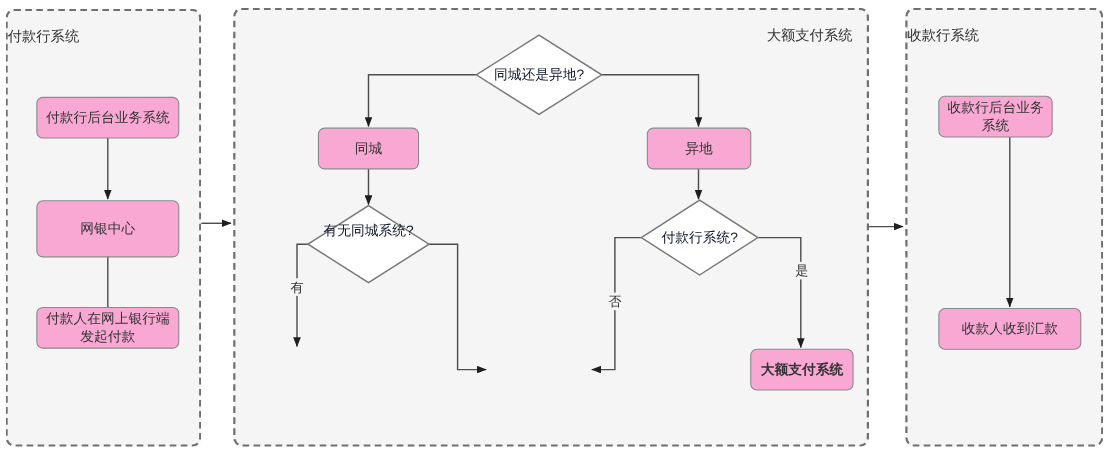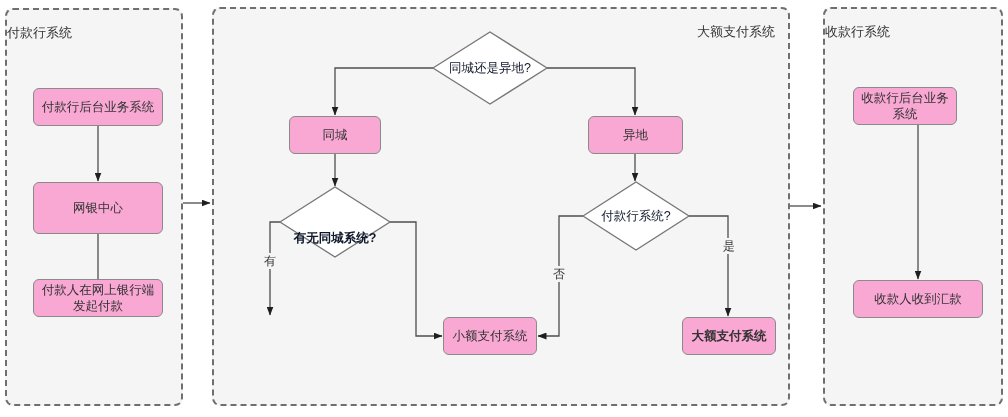--- a/index.html
+++ b/index.html
@@ -36,21 +36,21 @@
   #n-xiaoe-sys{left:443px;top:317px;width:94px;height:38px;}
   #n-dae-sys{left:682px;top:317px;width:94px;height:38px;font-weight:bold;}
   #n-recv-backend{left:853px;top:87px;width:104px;height:37px;}
   #n-recv-done{left:853px;top:280px;width:130px;height:37px;}
   .dlabel{
     position:absolute;z-index:3;width:120px;height:20px;
     display:flex;align-items:center;justify-content:center;
     font-size:12.5px;color:#0f172a;
   }
   #dl-city-or-remote{left:430px;top:58px;}
-  #dl-has-city-system{left:275px;top:228px;font-weight:bold;}
+  #dl-has-city-system{left:275px;top:200px;}
   #dl-is-urgent{left:576px;top:206px;}
   .elabel{
     position:absolute;z-index:3;
     background:#f5f5f6;padding:1px 2px;
     font-size:12px;color:#333;line-height:14px;
   }
   #el-you{left:262px;top:253px;}
   #el-fou{left:551px;top:266px;}
   #el-shi{left:721px;top:238px;}
 </style>
@@ -98,21 +98,20 @@
       <polygon points="280,222 335,187 390,222 335,257"></polygon>
       <polygon points="583,216 636,182 689,216 636,250"></polygon>
     </g>
   </svg>
 
   <div class="node" id="n-pay-backend">付款行后台业务系统</div>
   <div class="node" id="n-ebank-center">网银中心</div>
   <div class="node" id="n-payer-initiate">付款人在网上银行端发起付款</div>
   <div class="node" id="n-tongcheng">同城</div>
   <div class="node" id="n-yidi">异地</div>
-  <div class="node" id="n-xiaoe-sys">小额支付系统</div>
   <div class="node" id="n-dae-sys">大额支付系统</div>
   <div class="node" id="n-recv-backend">收款行后台业务系统</div>
   <div class="node" id="n-recv-done">收款人收到汇款</div>
 
   <div class="dlabel" id="dl-city-or-remote">同城还是异地?</div>
   <div class="dlabel" id="dl-has-city-system">有无同城系统?</div>
   <div class="dlabel" id="dl-is-urgent">付款行系统?</div>
 
   <div class="elabel" id="el-you">有</div>
   <div class="elabel" id="el-fou">否</div>

